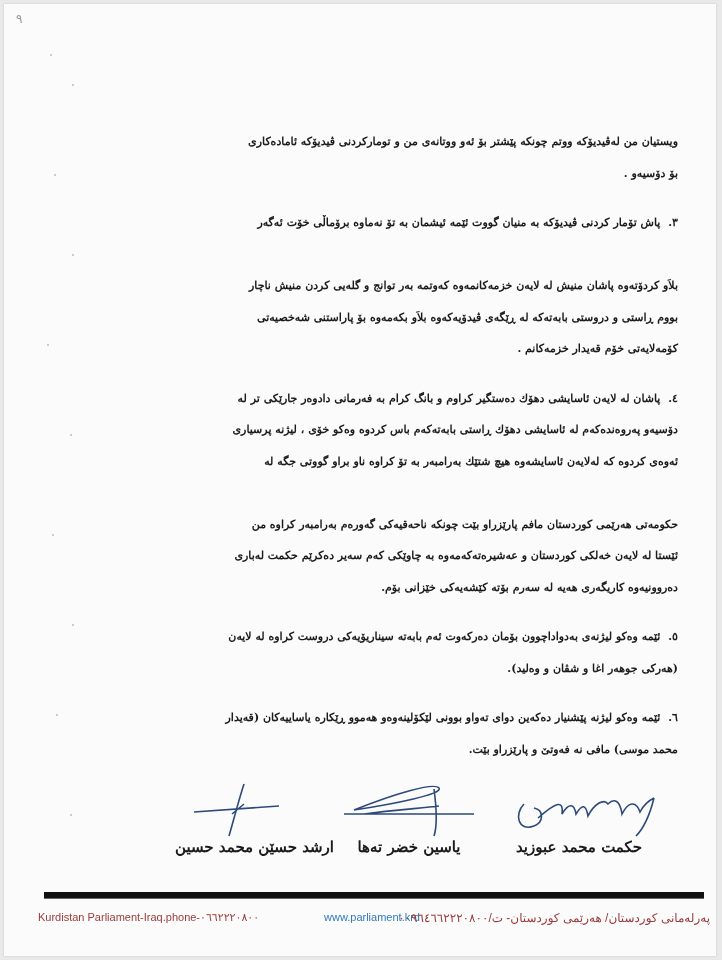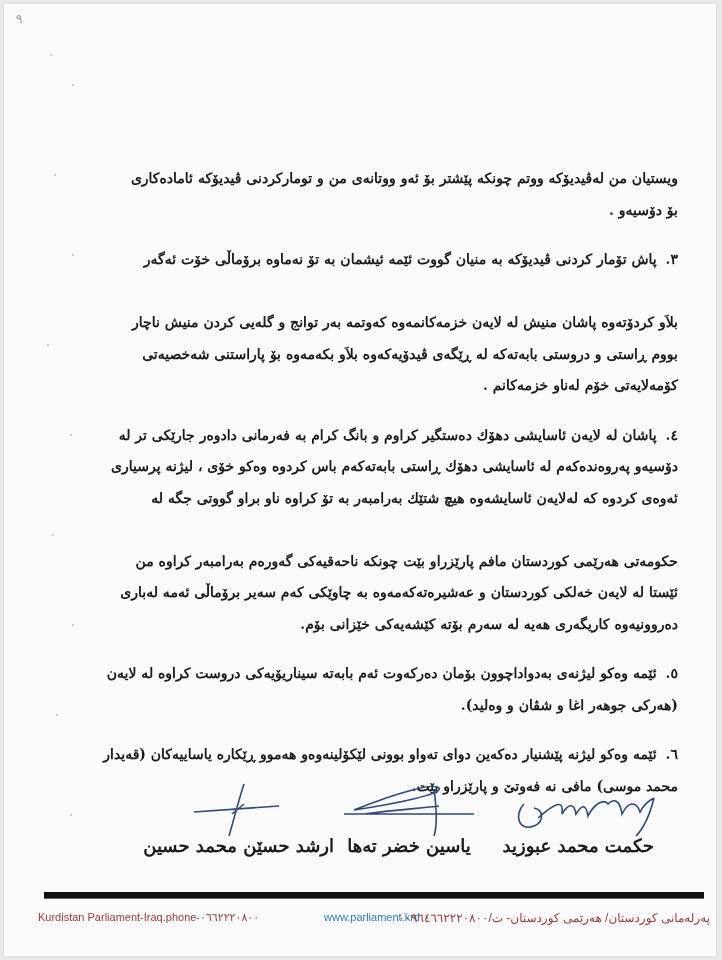--- a/index.html
+++ b/index.html
@@ -16,35 +16,34 @@
     .margin-mark {
       position: absolute; left: 12px; top: 8px;
       font-size: 12px; color: #999;
       font-family: "DejaVu Sans", sans-serif;
     }
     .specks { position: absolute; left: 38px; top: 10px; width: 60px; height: 880px; }
     .speck { position: absolute; width: 2px; height: 2px; background: #bbb; border-radius: 1px; }
     .body-text {
       position: absolute; left: 70px; top: 122px; width: 604px;
       direction: rtl; text-align: justify;
-      font-size: 14px; font-weight: bold; color: #1b1b1b;
+      font-size: 11px; font-weight: bold; color: #1b1b1b;
       line-height: 31.5px;
-      margin-top: 37px;
     }
     .body-text p { margin: 0; }
     .para-gap { height: 18px; }
     .num { margin-left: 4px; }
     .signatures {
       position: absolute; left: 180px; top: 770px; width: 490px; height: 90px;
     }
     .sig-block { position: absolute; top: 0; width: 150px; height: 90px; text-align: center; }
     .sig-block svg { position: absolute; left: 0; top: 0; }
     .sig-name {
       position: absolute; bottom: 8px; left: 0; right: 0;
-      direction: rtl; font-size: 18px; font-weight: bold; color: #1b1b1b;
+      direction: rtl; font-size: 15px; font-weight: bold; color: #1b1b1b;
       white-space: nowrap;
     }
     .footer-rule {
       position: absolute; left: 40px; top: 888px; width: 660px; height: 6px;
       background: #111;
       border-bottom: 1px solid #666;
     }
     .footer {
       position: absolute; left: 34px; top: 905px; width: 672px; height: 20px;
       font-family: "Liberation Sans", sans-serif; font-size: 11px;
@@ -82,31 +81,31 @@
       <span>ویستیان من لەڤیدیۆکە ووتم چونکە پێشتر بۆ ئەو ووتانەی من و تومارکردنی ڤیدیۆکە ئامادەکاری</span><br>
       <span>بۆ دۆسیەو .</span>
     </p>
     <div class="para-gap"></div>
     <p>
       <span class="num">٣.</span>
       <span>پاش تۆمار کردنی ڤیدیۆکە بە منیان گووت ئێمە ئیشمان بە تۆ نەماوە برۆماڵی خۆت ئەگەر</span><br>
       <br>
       <span>بلاَو کردۆتەوە پاشان منیش لە لایەن خزمەکانمەوە کەوتمە بەر توانج و گلەیی کردن منیش ناچار</span><br>
       <span>بووم ڕاستی و دروستی بابەتەکە لە ڕێگەی ڤیدۆیەکەوە بلاَو بکەمەوە بۆ پاراستنی شەخصیەتی</span><br>
-      <span>کۆمەلایەتی خۆم لەناو خزمەکانم .</span>
+      <span>کۆمەلایەتی خۆم قەیدار خزمەکانم .</span>
     </p>
     <div class="para-gap"></div>
     <p>
       <span class="num">٤.</span>
       <span>پاشان لە لایەن ئاسایشی دهۆك دەستگیر کراوم و بانگ کرام بە فەرمانی دادوەر جارێکی تر لە</span><br>
       <span>دۆسیەو پەروەندەکەم لە ئاسایشی دهۆك ڕاستی بابەتەکەم باس کردوە وەکو خۆی ، لیژنە پرسیاری</span><br>
       <span>ئەوەی کردوە کە لەلایەن ئاسایشەوە هیچ شتێك بەرامبەر بە تۆ کراوە ناو براو گووتی جگە لە</span><br>
       <br>
       <span>حکومەتی هەرێمی کوردستان مافم پارێزراو بێت چونکە ناحەقیەکی گەورەم بەرامبەر کراوە من</span><br>
-      <span>ئێستا لە لایەن خەلکی کوردستان و عەشیرەتەکەمەوە بە چاوێکی کەم سەیر برۆماڵی ئەمە لەباری</span><br>
+      <span>ئێستا لە لایەن خەلکی کوردستان و عەشیرەتەکەمەوە بە چاوێکی کەم سەیر دەکرێم حکمت لەباری</span><br>
       <span>دەروونیەوە کاریگەری هەیە لە سەرم بۆتە کێشەیەکی خێزانی بۆم.</span>
     </p>
     <div class="para-gap"></div>
     <p>
       <span class="num">٥.</span>
       <span>ئێمە وەکو لیژنەی بەدواداچوون بۆمان دەرکەوت ئەم بابەتە سیناریۆیەکی دروست کراوە لە لایەن</span><br>
       <span>(هەرکی جوهەر اغا و شڤان و وەلید).</span>
     </p>
     <div class="para-gap"></div>
     <p>

